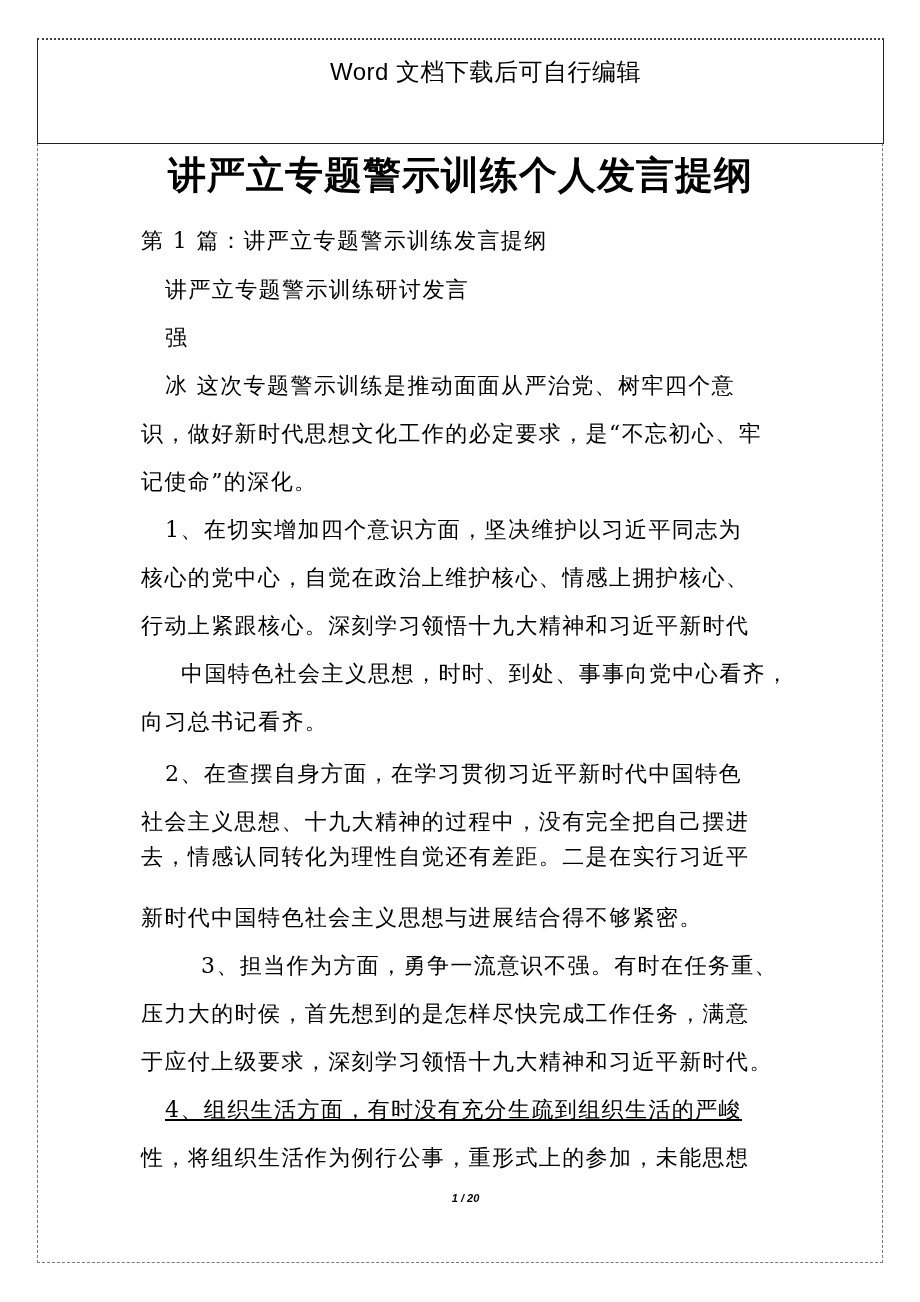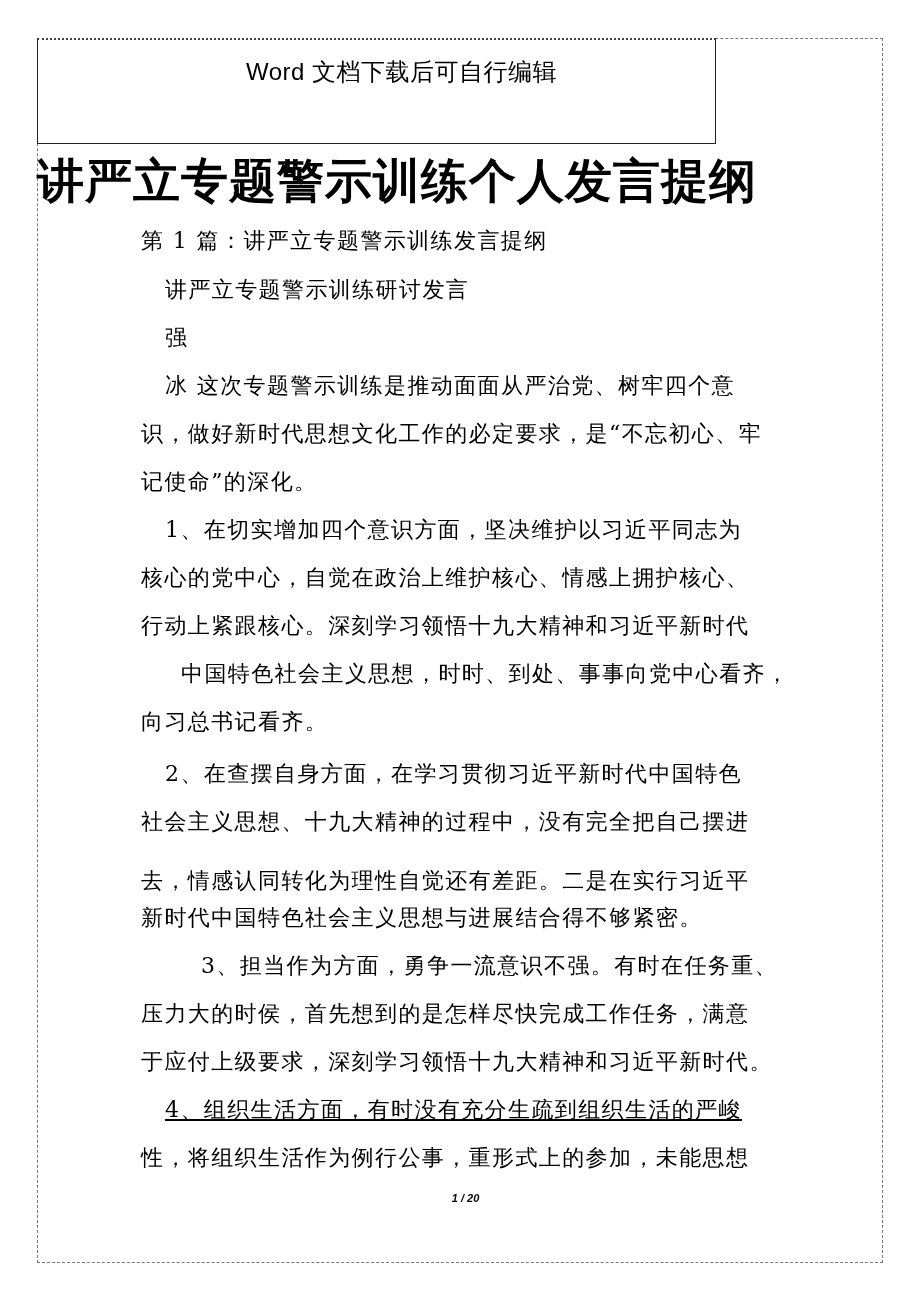--- a/index.html
+++ b/index.html
@@ -1,25 +1,25 @@
 <!DOCTYPE html>
 <html><head>
 <meta charset="utf-8">
 <style>
   html, body { margin: 0; padding: 0; background: #ffffff; }
   body { width: 920px; height: 1302px; position: relative; overflow: hidden;
          font-family: "DejaVu Sans", "Liberation Sans", sans-serif; color: #000; }
   .page-border { position: absolute; left: 37px; top: 38px; width: 846px; height: 1225px;
                  border: 1px dashed #777; box-sizing: border-box; }
-  .header-box { position: absolute; left: 37px; top: 38px; width: 679px; height: 106px;
+  .header-box { position: absolute; left: 37px; top: 38px; width: 847px; height: 106px;
                 border: 1px solid #222; border-top: 2px dotted #444; box-sizing: border-box; background:#fff; }
   .header-text { position: absolute; left: 0; right: 0; top: 16px; text-align: center;
                  font-family: "Liberation Sans", sans-serif; font-size: 24px; letter-spacing: 0.5px; padding-left: 50px; }
-  .doc-title { position: absolute; left: 37px; width: 847px; top: 150px; text-align: left;
-               font-family: Liberation Mono, monospace; font-weight: bold; font-size: 47px; letter-spacing: 1px; }
+  .doc-title { position: absolute; left: 37px; width: 847px; top: 150px; text-align: center;
+               font-family: Liberation Mono, monospace; font-weight: bold; font-size: 38px; letter-spacing: 1px; }
   .line { position: absolute; left: 141px; font-family: "DejaVu Serif", "Liberation Serif", serif;
           font-size: 22px; white-space: nowrap; letter-spacing: 1.4px; }
   .indent { left: 165px; }
   .page-number { position: absolute; left: 0; right: 0; top: 1192px; text-align: center;
                  font-family: "Liberation Sans", sans-serif; font-weight: bold; font-size: 11px; padding-left: 11px; font-style: italic; }
 </style>
 </head>
 <body>
 
 <div class="page-border"></div>
@@ -37,21 +37,21 @@
     <div class="line indent" style="top: 371px; text-align: right;">冰  这次专题警示训练是推动面面从严治党、树牢四个意</div>
     <div class="line" style="top: 419px;">识，做好新时代思想文化工作的必定要求，是“不忘初心、牢</div>
     <div class="line" style="top: 467px;">记使命”的深化。</div>
     <div class="line indent" style="top: 515px;">1、在切实增加四个意识方面，坚决维护以习近平同志为</div>
     <div class="line" style="top: 563px;">核心的党中心，自觉在政治上维护核心、情感上拥护核心、</div>
     <div class="line" style="top: 611px;">行动上紧跟核心。深刻学习领悟十九大精神和习近平新时代</div>
     <div class="line" style="top: 659px; margin-left: 40px;">中国特色社会主义思想，时时、到处、事事向党中心看齐，</div>
     <div class="line" style="top: 707px;">向习总书记看齐。</div>
     <div class="line indent" style="top: 759px;">2、在查摆自身方面，在学习贯彻习近平新时代中国特色</div>
     <div class="line" style="top: 807px;">社会主义思想、十九大精神的过程中，没有完全把自己摆进</div>
-    <div class="line" style="top: 866px;">去，情感认同转化为理性自觉还有差距。二是在实行习近平</div>
+    <div class="line" style="top: 842px;">去，情感认同转化为理性自觉还有差距。二是在实行习近平</div>
     <div class="line" style="top: 903px;">新时代中国特色社会主义思想与进展结合得不够紧密。</div>
     <div class="line indent" style="top: 951px; margin-left: 36px;">3、担当作为方面，勇争一流意识不强。有时在任务重、</div>
     <div class="line" style="top: 999px;">压力大的时侯，首先想到的是怎样尽快完成工作任务，满意</div>
     <div class="line" style="top: 1047px;">于应付上级要求，深刻学习领悟十九大精神和习近平新时代。</div>
     <div class="line indent" style="top: 1095px; text-decoration: underline;">4、组织生活方面，有时没有充分生疏到组织生活的严峻</div>
     <div class="line" style="top: 1143px;">性，将组织生活作为例行公事，重形式上的参加，未能思想</div>
   </div>
 
 <div class="page-number">1 / 20</div>
 

